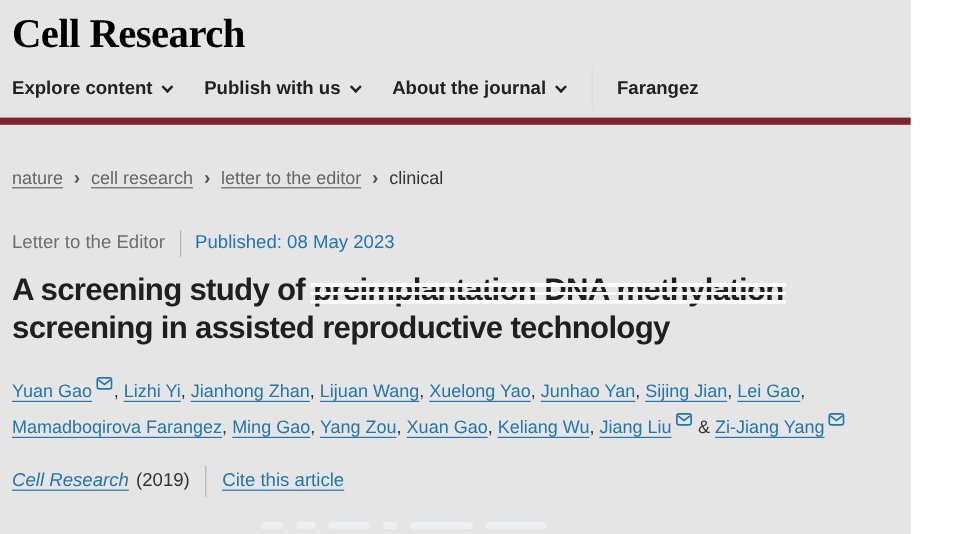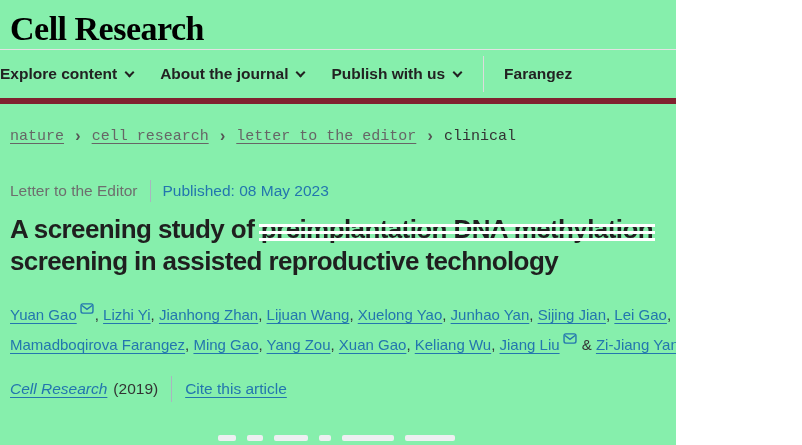--- a/index.html
+++ b/index.html
@@ -4,36 +4,36 @@
 <style>
   :root{
     --link:#2376ae;
     --maroon:#80222f;
     --dark:#1f1f1f;
     --gray:#666;
   }
   *{box-sizing:border-box;}
   html,body{margin:0;padding:0;background:#fff;}
   body{font-family:"Liberation Sans",sans-serif;color:#222;}
-  .page{width:676px;height:445px;overflow:hidden;position:relative;background:#86efac;}
+  .page{width:759px;height:445px;overflow:hidden;position:relative;background:#e5e5e5;}
 
   
   .masthead{padding:9px 0 0 10px;border-bottom:1px solid #e3e3e3;}
   .logo{font-family:"Liberation Serif","DejaVu Serif",serif;font-weight:700;font-size:34px;line-height:40px;color:#000;letter-spacing:-0.5px;cursor:pointer;display:inline-block;}
 
   
-  .topnav{display:flex;align-items:center;height:48px;font-size:15.5px;font-weight:700;color:#222;}
+  .topnav{display:flex;align-items:center;height:48px;padding-left:10px;font-size:15.5px;font-weight:700;color:#222;}
   .nav-item{display:flex;align-items:center;margin-right:27px;cursor:pointer;color:#222;text-decoration:none;}
   .chev{width:7px;height:7px;border-right:2.2px solid #222;border-bottom:2.2px solid #222;transform:rotate(45deg);display:inline-block;margin:-3px 0 0 9px;}
   .nav-divider{width:1px;height:36px;background:#dcdcdc;margin:0 20px 0 -5px;}
 
   .accent-bar{height:6px;background:var(--maroon);}
 
   
-  .breadcrumb{margin:24px 0 0 10px;font-size:15px;color:var(--gray);display:flex;align-items:center;gap:9px;font-family:Liberation Mono, monospace;}
+  .breadcrumb{margin:36px 0 0 10px;font-size:15px;color:var(--gray);display:flex;align-items:center;gap:9px;}
   .breadcrumb a{color:var(--gray);text-decoration:underline;text-underline-offset:3px;cursor:pointer;}
   .bc-sep{color:#555;font-weight:700;font-size:16px;line-height:1;}
   .bc-current{color:#333;}
 
   
   .meta-row{margin:35px 0 0 10px;font-size:15.5px;color:#6e6e6e;display:flex;align-items:center;}
   .vdiv{width:1px;height:22px;background:#a9b6bf;margin:0 12px;}
   .meta-pub{color:var(--link);text-underline-offset:3px;cursor:pointer;}
 
   
@@ -71,25 +71,25 @@
   <header class="masthead">
     <a class="logo">Cell Research</a>
   </header>
 
   <nav class="topnav">
     <a class="nav-item">
       <span>Explore content</span>
       <i class="chev"></i>
     </a>
     <a class="nav-item">
-      <span>About the journal</span>
+      <span>Publish with us</span>
       <i class="chev"></i>
     </a>
     <a class="nav-item">
-      <span>Publish with us</span>
+      <span>About the journal</span>
       <i class="chev"></i>
     </a>
     <span class="nav-divider"></span>
     <a class="nav-item">
       <span>Farangez</span>
     </a>
   </nav>
 
   <div class="accent-bar"></div>
 

